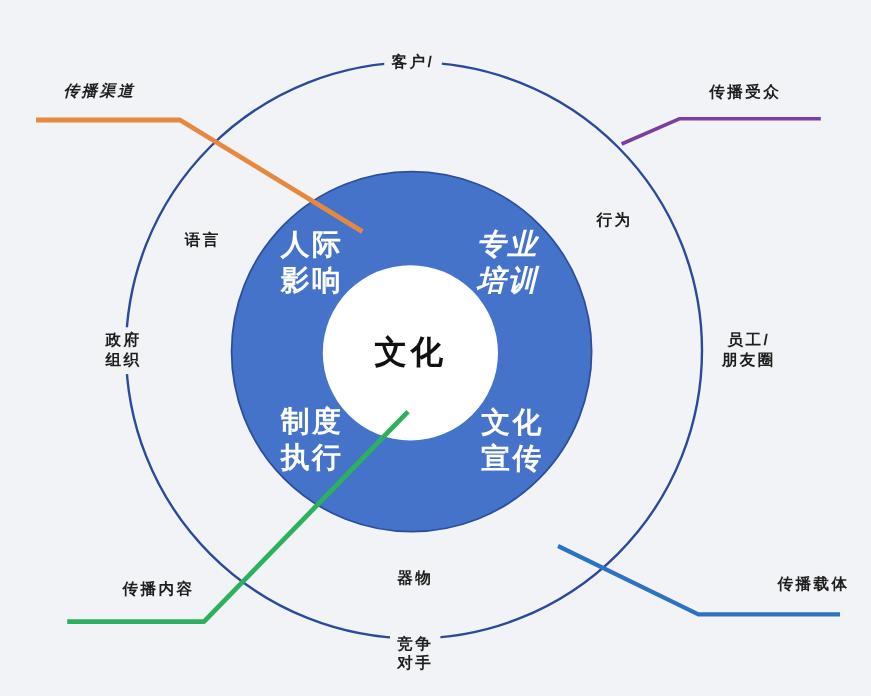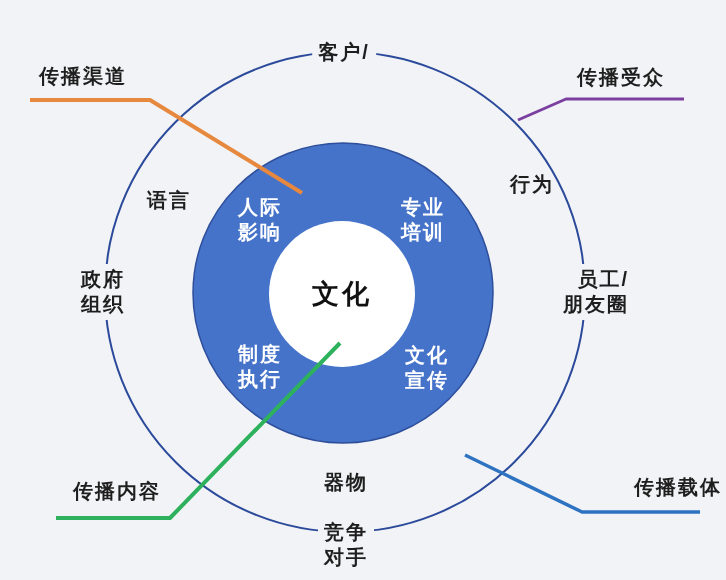--- a/index.html
+++ b/index.html
@@ -12,50 +12,50 @@
     overflow: hidden;
     font-family: "Liberation Sans", "DejaVu Sans", sans-serif;
   }
   .stage svg { position: absolute; inset: 0; }
 
   .lbl {
     position: absolute;
     transform: translate(-50%, -50%);
     font-weight: bold;
     color: var(--ink);
-    font-size: 20px;
+    font-size: 13px;
     letter-spacing: 2px;
     line-height: 1.25;
     text-align: center;
     white-space: nowrap;
     z-index: 3;
   }
   .lbl .ln { display: block; }
   .mask { background: var(--bg); padding: 3px 6px; }
-  .ring-lbl { color: #ffffff; font-size: 20px; }
+  .ring-lbl { color: #ffffff; font-size: 24px; }
   .center-lbl { font-size: 27px; letter-spacing: 3px; line-height: 1.2; color: #111111; }
 
   
   #lbl-center    { left: 342px; top: 294px; }
   #lbl-renji     { left: 260px; top: 220px; }
-  #lbl-zhuanye   { left: 423px; top: 220px; }
+  #lbl-zhuanye   { left: 423px; top: 220px; font-style: italic; }
   #lbl-zhidu     { left: 260px; top: 367px; }
   #lbl-xuanchuan { left: 427px; top: 368px; }
 
   #lbl-kehu      { left: 344px; top: 52px;  }
   #lbl-yuyan     { left: 169px; top: 183px; margin-top: 17px; }
-  #lbl-xingwei   { left: 512px; top: 184px; margin-left: 20px; }
+  #lbl-xingwei   { left: 512px; top: 184px; }
   #lbl-zhengfu   { left: 103px; top: 292px; }
-  #lbl-yuangong  { left: 596px; top: 292px; text-align: right; }
+  #lbl-yuangong  { left: 624px; top: 292px; }
   #lbl-qiwu      { left: 346px; top: 482px; }
   #lbl-jingzheng { left: 346px; top: 545px; }
 
-  #lbl-qudao     { left: 83px;  top: 76px;  }
+  #lbl-qudao     { left: 83px;  top: 76px; font-style: italic;  }
   #lbl-shouzhong { left: 621px; top: 77px;  }
-  #lbl-neirong   { left: 117px; top: 491px; }
+  #lbl-neirong   { left: 132px; top: 491px; }
   #lbl-zaiti     { left: 638px; top: 487px; margin-left: 40px; }
 </style>
 </head>
 <body>
 
 <div class="stage">
 
   <svg width="726" height="580" viewBox="0 0 726 580">
 
     <circle cx="345" cy="292" r="240" fill="none" stroke-width="2" stroke="#2b4a9b"></circle>

